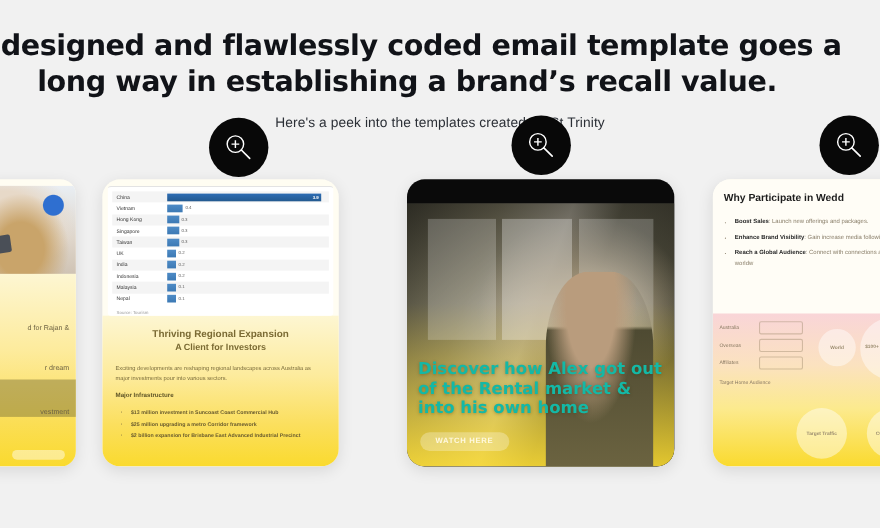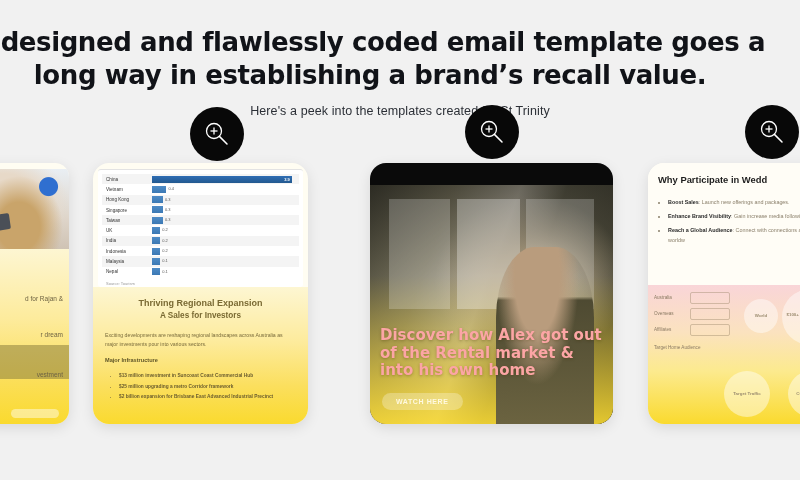--- a/index.html
+++ b/index.html
@@ -159,21 +159,21 @@
     position: absolute; left: 52%; top: 26%; width: 40%; height: 74%;
     background:
       radial-gradient(ellipse at 42% 16%, #b99c7d 0 28%, transparent 52%),
       linear-gradient(180deg, rgba(58,54,40,.1) 0 28%, #4e4a32 30%, #6b6340 100%);
     border-radius: 40% 40% 0 0;
   }
   .c3-headline {
     position: absolute; left: 10px; bottom: 44px; right: 8px;
     font-family: "DejaVu Sans", sans-serif;
     font-weight: bold; font-size: 15px; line-height: 1.18;
-    color: #fca5a5; text-shadow: 0 1px 3px rgba(60,48,0,.35);
+    color: #14b8a6; text-shadow: 0 1px 3px rgba(60,48,0,.35);
   }
   .c3-cta {
     position: absolute; left: 12px; bottom: 14px;
     padding: 5px 14px; border-radius: 12px;
     background: rgba(255,255,255,.28);
     color: #fff9e0; font-size: 7px; font-weight: bold; letter-spacing: .6px;
   }
 
   
   .c4-white {
@@ -240,21 +240,21 @@
         <div class="c1-band"></div>
         <div class="c1-line l3">vestment</div>
         <div class="c1-cta"></div>
       </div>
     </div>
 
     <div class="card c2">
       <div class="yellow-body c2-body" style="top:124px">
         <div class="c2-title">
           <span>Thriving Regional Expansion</span>
-          <span class="sub">A Sales for Investors</span>
+          <span class="sub">A Client for Investors</span>
         </div>
         <div class="c2-para">Exciting developments are reshaping regional landscapes across Australia as major investments pour into various sectors.</div>
         <div class="c2-sub2">Major Infrastructure</div>
         <ul class="c2-bullets" id="c2-bullets">
             <li><b>$13 million investment in Suncoast Coast Commercial Hub</b></li>
             <li><b>$25 million upgrading a metro Corridor framework</b></li>
             <li><b>$2 billion expansion for Brisbane East Advanced Industrial Precinct</b></li>
           </ul>
       </div>
       <div class="c2-chart" id="c2-chart">

